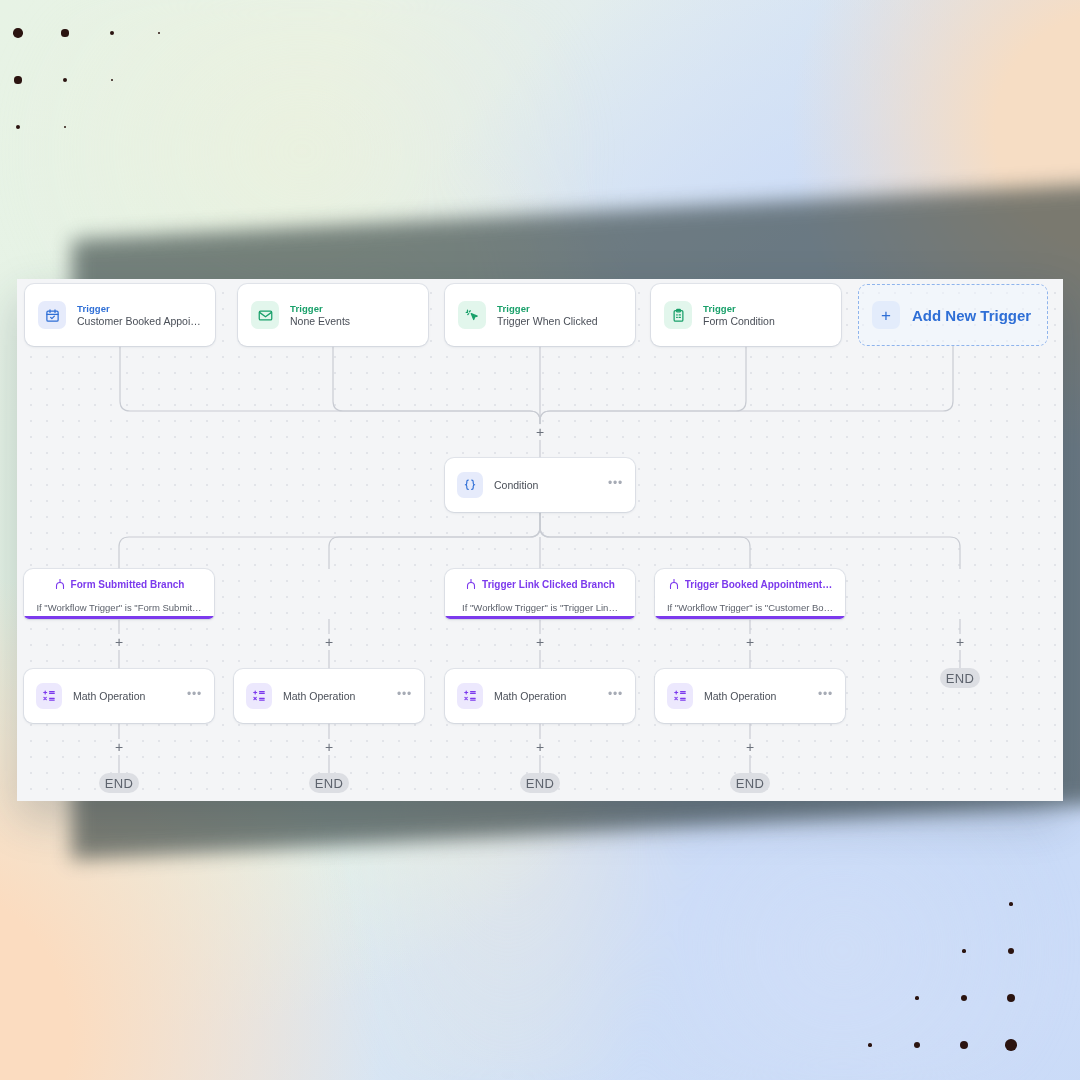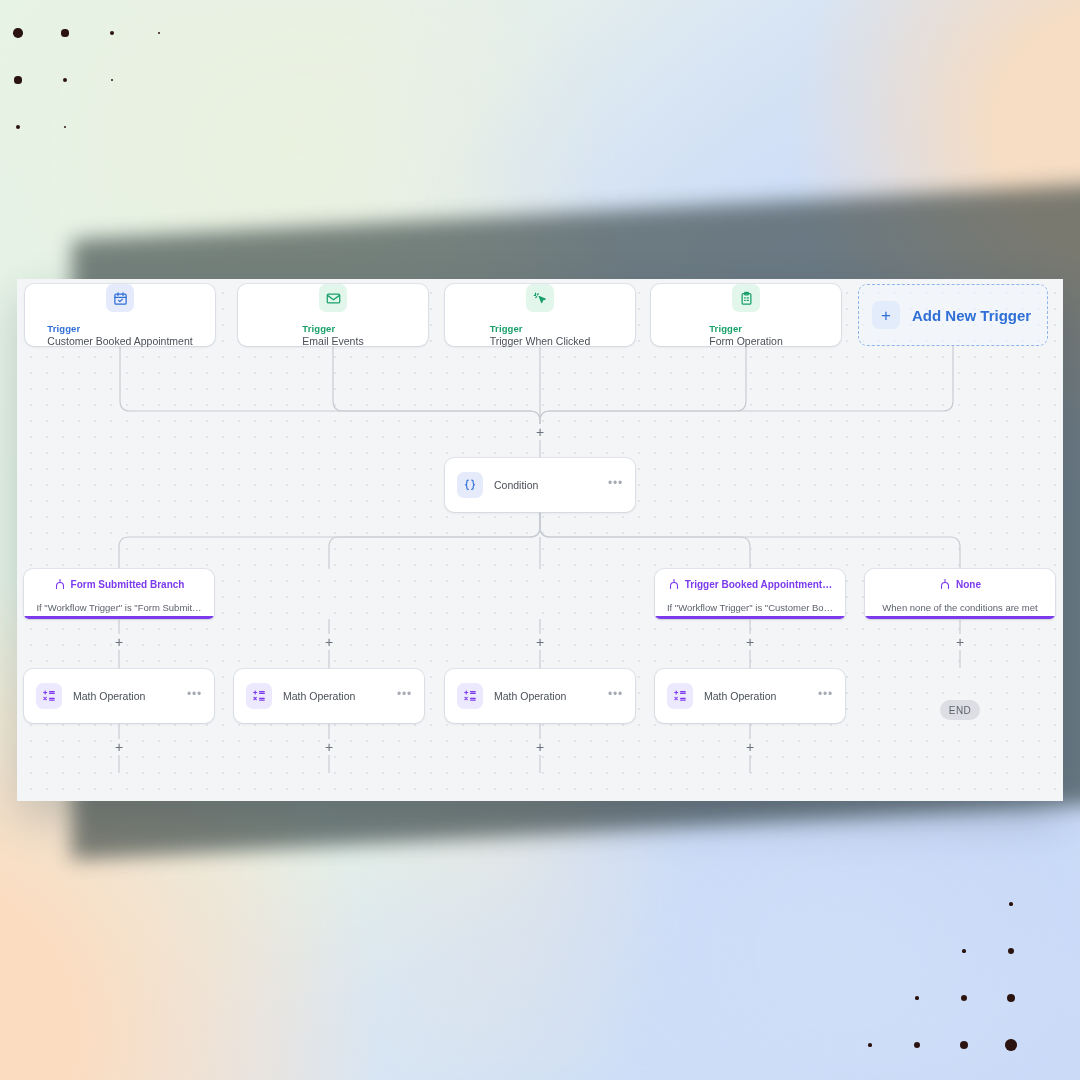--- a/index.html
+++ b/index.html
@@ -82,21 +82,21 @@
 
   
   .card {
     background: #ffffff;
     border-radius: 9px;
     box-shadow: 0 1px 3px rgba(23,35,60,.10), 0 0 0 1px rgba(223,227,234,.85);
     display: flex;
     align-items: center;
   }
 
-  .trigger-card { width: 190px; height: 62px; padding: 0 13px; gap: 11px; flex-direction: column; }
+  .trigger-card { width: 190px; height: 62px; padding: 0 13px; gap: 11px; }
   .tc-icon {
     width: 28px; height: 28px; border-radius: 7px;
     display: flex; align-items: center; justify-content: center;
     flex: 0 0 28px;
   }
   .tc-text { display: flex; flex-direction: column; gap: 1px; min-width: 0; }
   .tc-kind { font-size: 9.5px; font-weight: 700; letter-spacing: .1px; }
   .tc-name {
     font-size: 10.5px; color: #4a4f58; white-space: nowrap;
     overflow: hidden; text-overflow: ellipsis;
@@ -163,22 +163,22 @@
     width: 16px; height: 16px;
     display: flex; align-items: center; justify-content: center;
     color: #6b717c; font-size: 14px; line-height: 1;
     background: #f4f5f7; border-radius: 50%;
   }
 
   
   .end-pill {
     width: 40px; height: 20px; border-radius: 10px;
     background: #dcdee3; color: #5d636d;
-    font-size: 10px; letter-spacing: .4px;
-    display: flex; align-items: center; justify-content: center; margin-top: 32px;
+    font-size: 13px; letter-spacing: .4px;
+    display: flex; align-items: center; justify-content: center;
   }
 
   svg.gl { display: block; }
 </style>
 </head>
 <body>
 
 <div id="stage">
 
   <div class="bg-base"></div>
@@ -273,21 +273,21 @@
     <div class="node" style="left:221px; top:5px;">
       <div class="card trigger-card">
         <span class="tc-icon" style="background:#e2f6ec">
           <svg width="15" height="15" viewBox="0 0 24 24" fill="none" stroke="#19a06a" stroke-width="2" stroke-linecap="round" stroke-linejoin="round">
             <rect x="2" y="5" width="20" height="14" rx="2"></rect>
               <path d="M2.5 7l9.5 7 9.5-7"></path>
           </svg>
         </span>
         <span class="tc-text">
           <span class="tc-kind" style="color:#19a06a">Trigger</span>
-          <span class="tc-name">Email Events</span>
+          <span class="tc-name">None Events</span>
         </span>
       </div>
     </div>
 
     <div class="node" style="left:428px; top:5px;">
       <div class="card trigger-card">
         <span class="tc-icon" style="background:#e2f6ec">
           <svg width="15" height="15" viewBox="0 0 24 24" fill="none" stroke="#19a06a" stroke-width="2" stroke-linecap="round" stroke-linejoin="round">
             <path d="M4 3.5v2M2 7h2M4.5 10.5l1.5-1.5M8.5 4.5L7 6"></path>
             <path d="M10 9l9.5 4-4 1.4-1.6 4z" fill="#19a06a" stroke="none"></path>
@@ -305,21 +305,21 @@
       <div class="card trigger-card">
         <span class="tc-icon" style="background:#e2f6ec">
           <svg width="15" height="15" viewBox="0 0 24 24" fill="none" stroke="#19a06a" stroke-width="2" stroke-linecap="round" stroke-linejoin="round">
             <rect x="5" y="4" width="14" height="17" rx="2"></rect>
             <rect x="9" y="2" width="6" height="4" rx="1"></rect>
             <path d="M9 11h1M13 11h2M9 15h1M13 15h2"></path>
           </svg>
         </span>
         <span class="tc-text">
           <span class="tc-kind" style="color:#19a06a">Trigger</span>
-          <span class="tc-name">Form Operation</span>
+          <span class="tc-name">Form Condition</span>
         </span>
       </div>
     </div>
 
     <div class="node" style="left:841px; top:5px;">
       <div id="add-new-trigger">
         <span class="plus-box">+</span>
         <span class="ant-label">Add New Trigger</span>
       </div>
     </div>
@@ -352,50 +352,50 @@
                 <path d="M12 9V3"></path>
             </svg>
           </span>
           <span class="bc-title">Form Submitted Branch</span>
         </span>
         <span class="bc-sub">If "Workflow Trigger" is "Form Submit…</span>
       </div>
     </div>
 
 
+    <div class="node" style="left:428px; top:290px;">
+      <div class="branch-card">
+        <span class="bc-head">
+          <span>
+            <svg width="12" height="12" viewBox="0 0 24 24" fill="none" stroke="#7c3aed" stroke-width="2.2" stroke-linecap="round" stroke-linejoin="round">
+              <path d="M5 21v-5a7 7 0 0 1 14 0v5"></path>
+                <path d="M12 9V3"></path>
+            </svg>
+          </span>
+          <span class="bc-title">Trigger Link Clicked Branch</span>
+        </span>
+        <span class="bc-sub">If "Workflow Trigger" is "Trigger Lin…</span>
+      </div>
+    </div>
 
     <div class="node" style="left:638px; top:290px;">
       <div class="branch-card">
         <span class="bc-head">
           <span>
             <svg width="12" height="12" viewBox="0 0 24 24" fill="none" stroke="#7c3aed" stroke-width="2.2" stroke-linecap="round" stroke-linejoin="round">
               <path d="M5 21v-5a7 7 0 0 1 14 0v5"></path>
                 <path d="M12 9V3"></path>
             </svg>
           </span>
           <span class="bc-title">Trigger Booked Appointment…</span>
         </span>
         <span class="bc-sub">If "Workflow Trigger" is "Customer Bo…</span>
       </div>
     </div>
 
-    <div class="node" style="left:848px; top:290px;">
-      <div class="branch-card">
-        <span class="bc-head">
-          <span>
-            <svg width="12" height="12" viewBox="0 0 24 24" fill="none" stroke="#7c3aed" stroke-width="2.2" stroke-linecap="round" stroke-linejoin="round">
-              <path d="M5 21v-5a7 7 0 0 1 14 0v5"></path>
-                <path d="M12 9V3"></path>
-            </svg>
-          </span>
-          <span class="bc-title">None</span>
-        </span>
-        <span class="bc-sub">When none of the conditions are met</span>
-      </div>
-    </div>
 
     <div class="node" style="left:94px; top:355px;">
         <div class="plus-node">
           <span>+</span>
         </div>
       </div>
     <div class="node" style="left:304px; top:355px;">
         <div class="plus-node">
           <span>+</span>
         </div>

